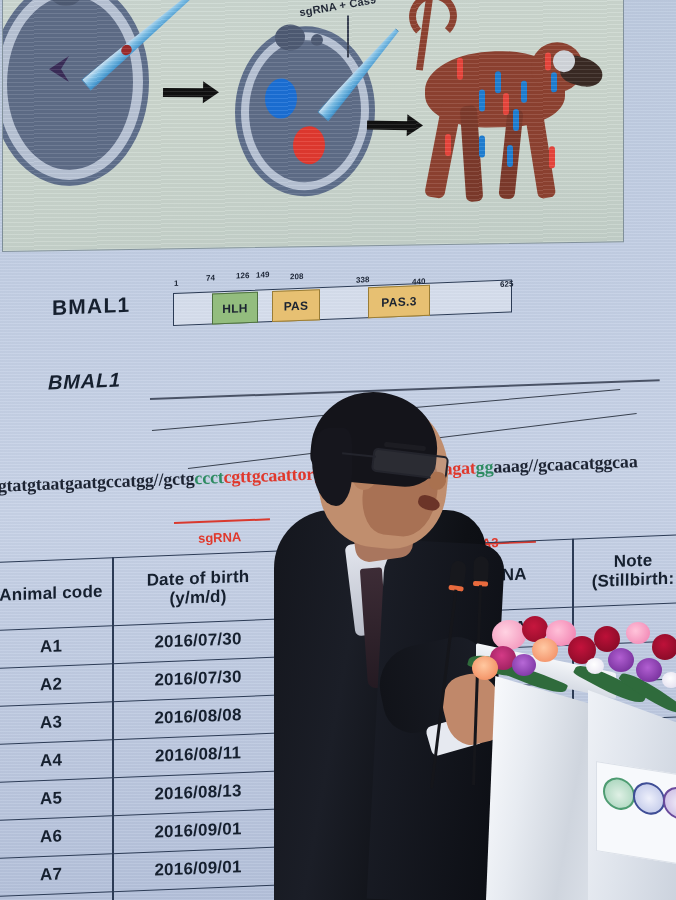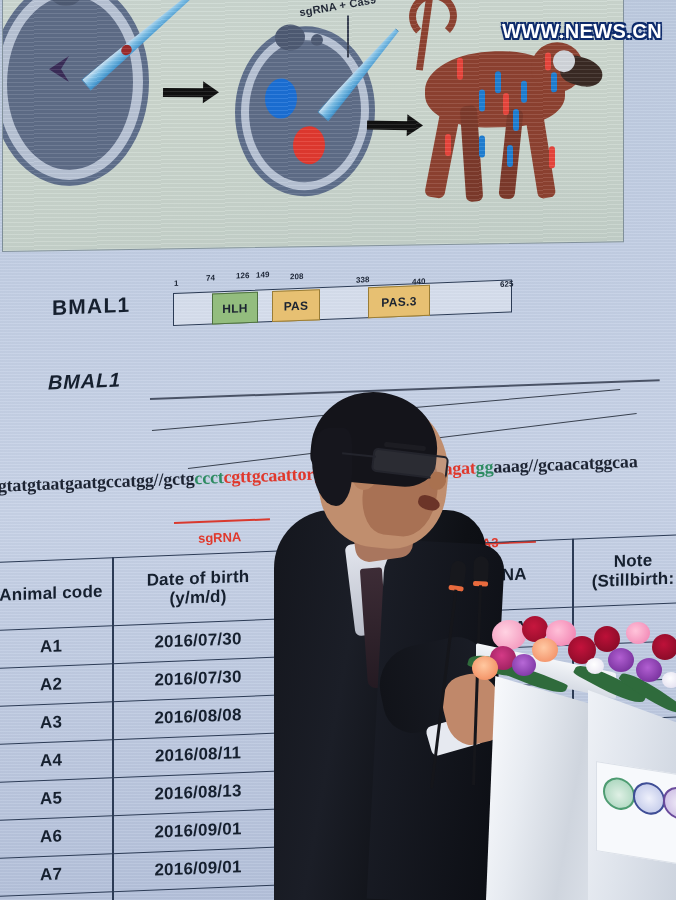--- a/index.html
+++ b/index.html
@@ -506,15 +506,14 @@
     <div class="fl" style="left:36px;top:40px;width:24px;height:22px;background:radial-gradient(circle at 45% 40%,#b768d6,#6f2a97);"></div>
     <div class="fl" style="left:118px;top:12px;width:26px;height:26px;background:radial-gradient(circle at 45% 40%,#bd1038,#790a22);"></div>
     <div class="fl" style="left:132px;top:34px;width:26px;height:24px;background:radial-gradient(circle at 45% 40%,#b25fd2,#67258e);"></div>
     <div class="fl" style="left:110px;top:44px;width:18px;height:16px;background:radial-gradient(circle at 45% 40%,#ffffff,#e4e0ef);"></div>
     <div class="fl" style="left:160px;top:44px;width:26px;height:24px;background:radial-gradient(circle at 45% 40%,#b25fd2,#67258e);"></div>
     <div class="fl" style="left:176px;top:20px;width:26px;height:26px;background:radial-gradient(circle at 45% 40%,#be1139,#7a0a23);"></div>
     <div class="fl" style="left:150px;top:8px;width:24px;height:22px;background:radial-gradient(circle at 40% 40%,#ffc4da,#ef7cae);"></div>
     <div class="fl" style="left:186px;top:58px;width:18px;height:16px;background:radial-gradient(circle at 45% 40%,#fdfdff,#ddd9ec);"></div>
   </div>
 
-  <div class="wm">WWW.NEWS.CN</div>
 
 </div>
 
 </body></html>

